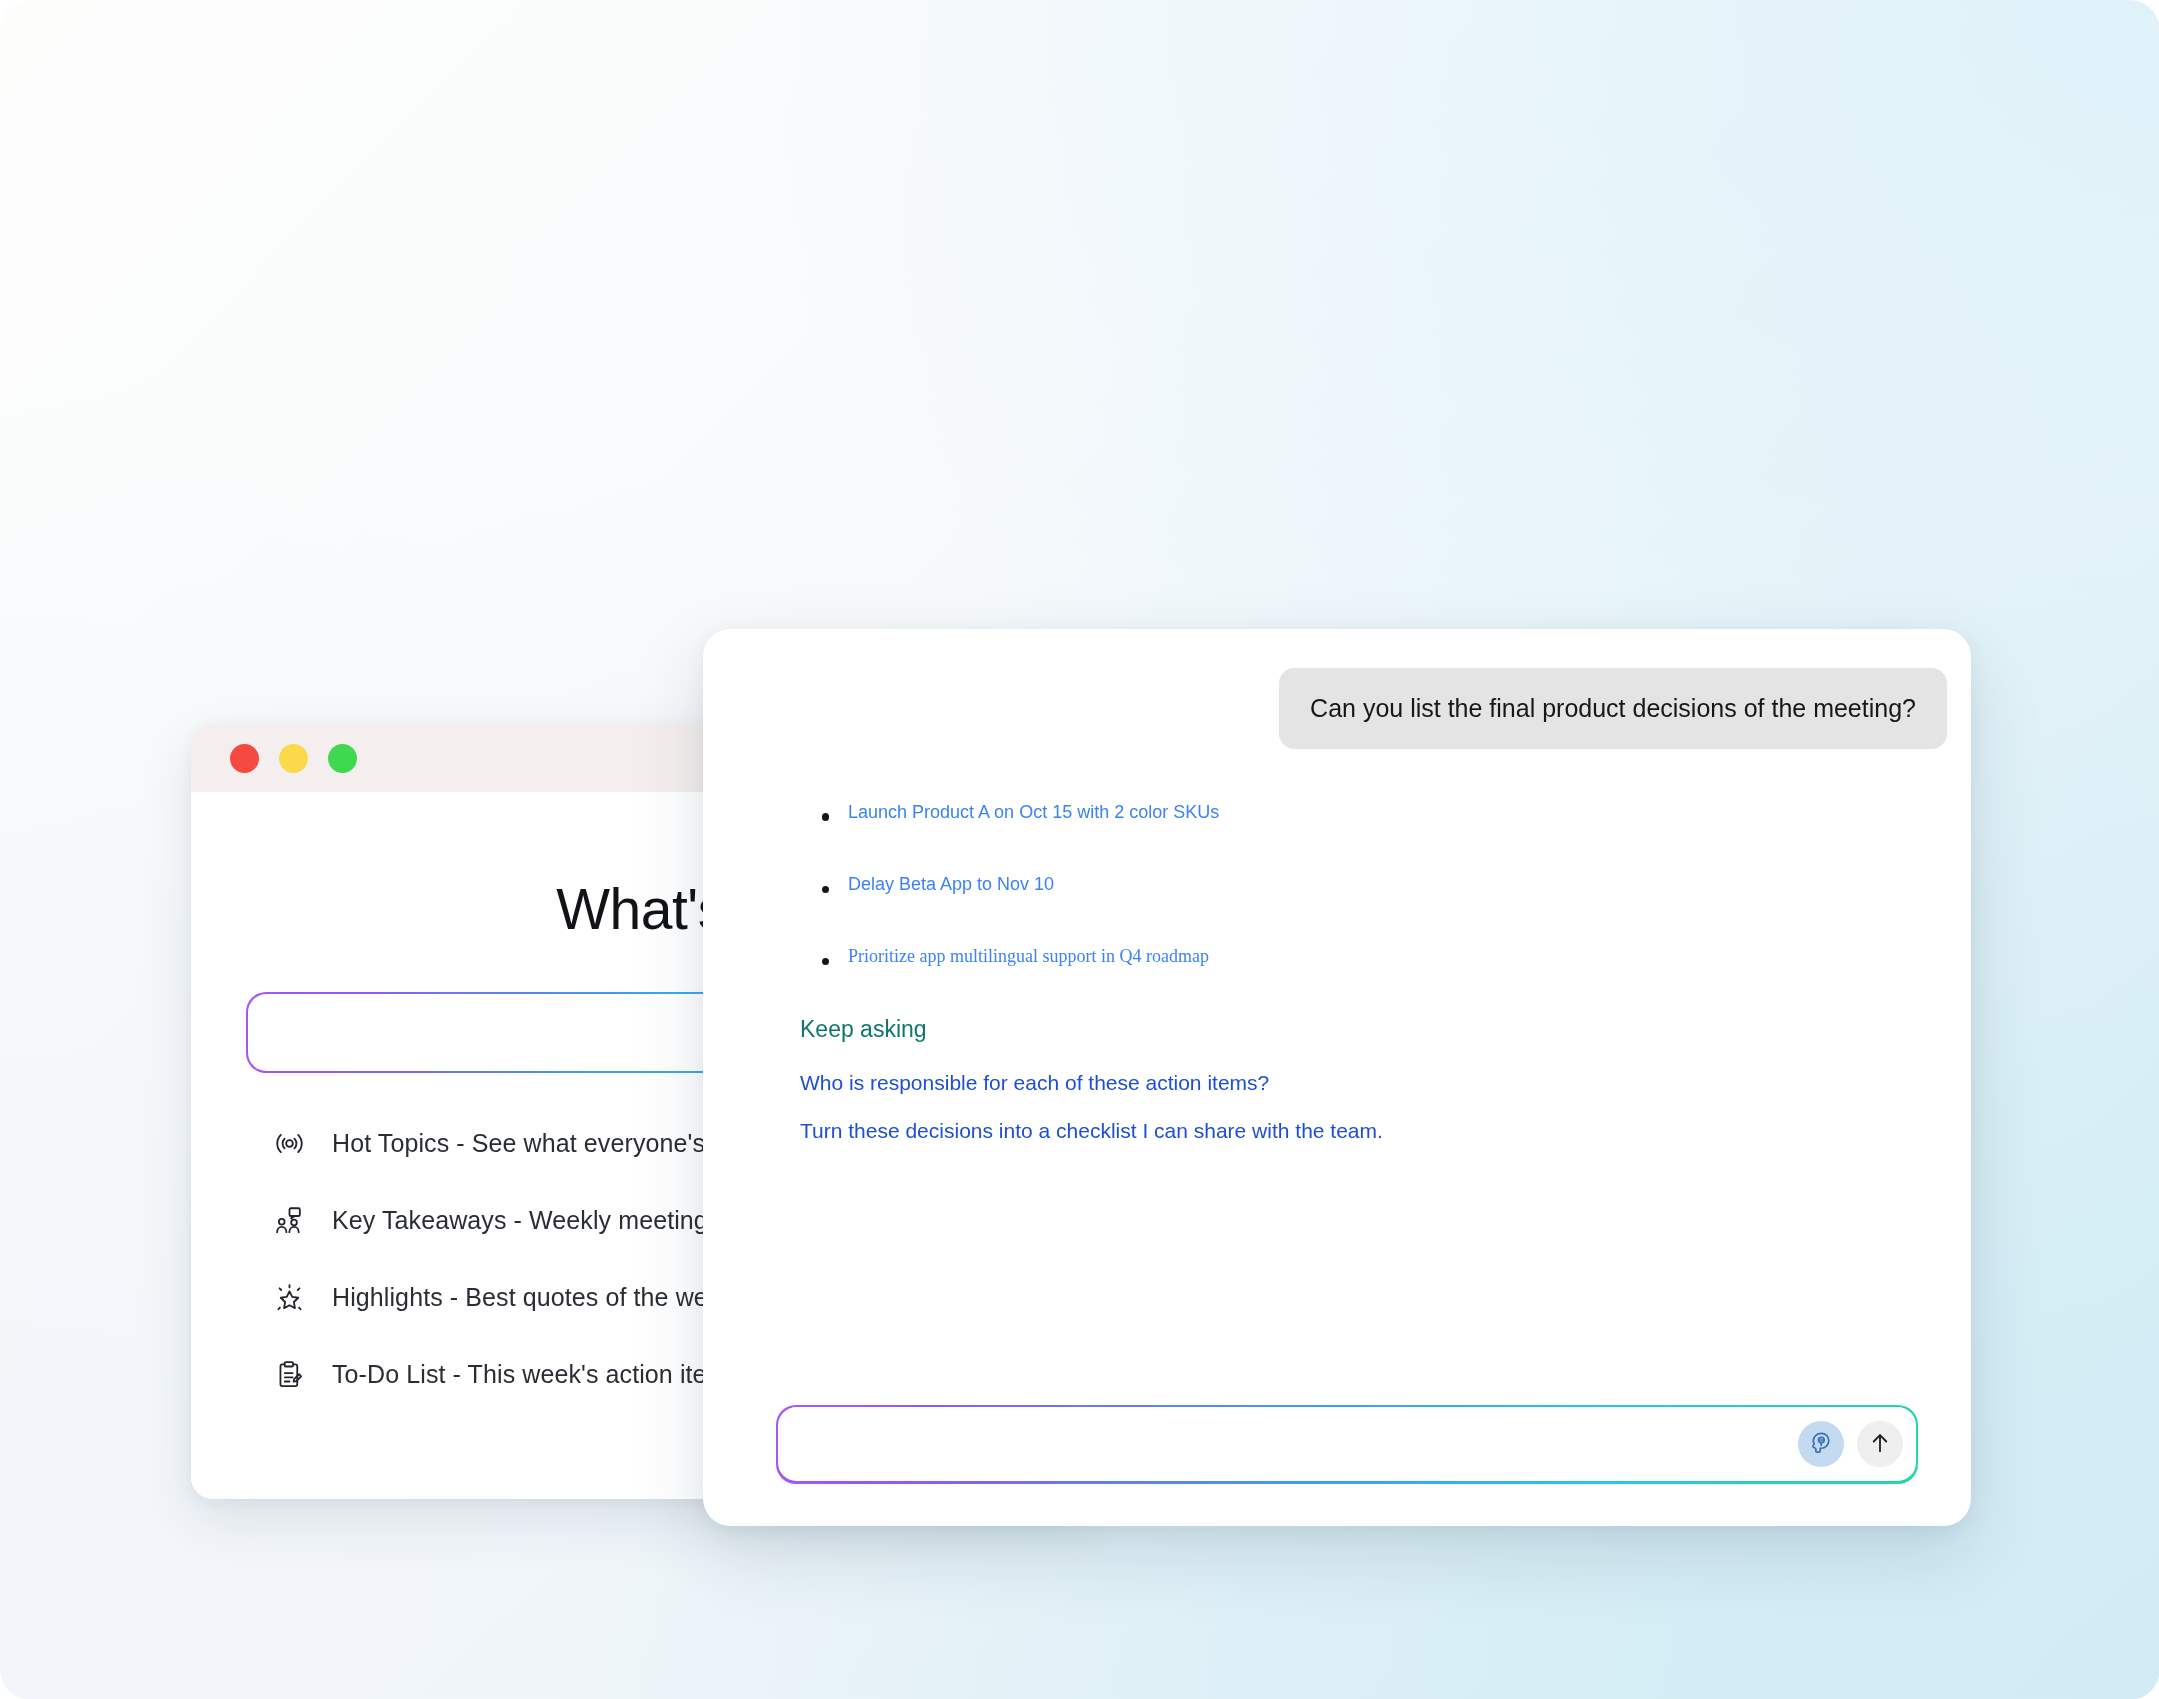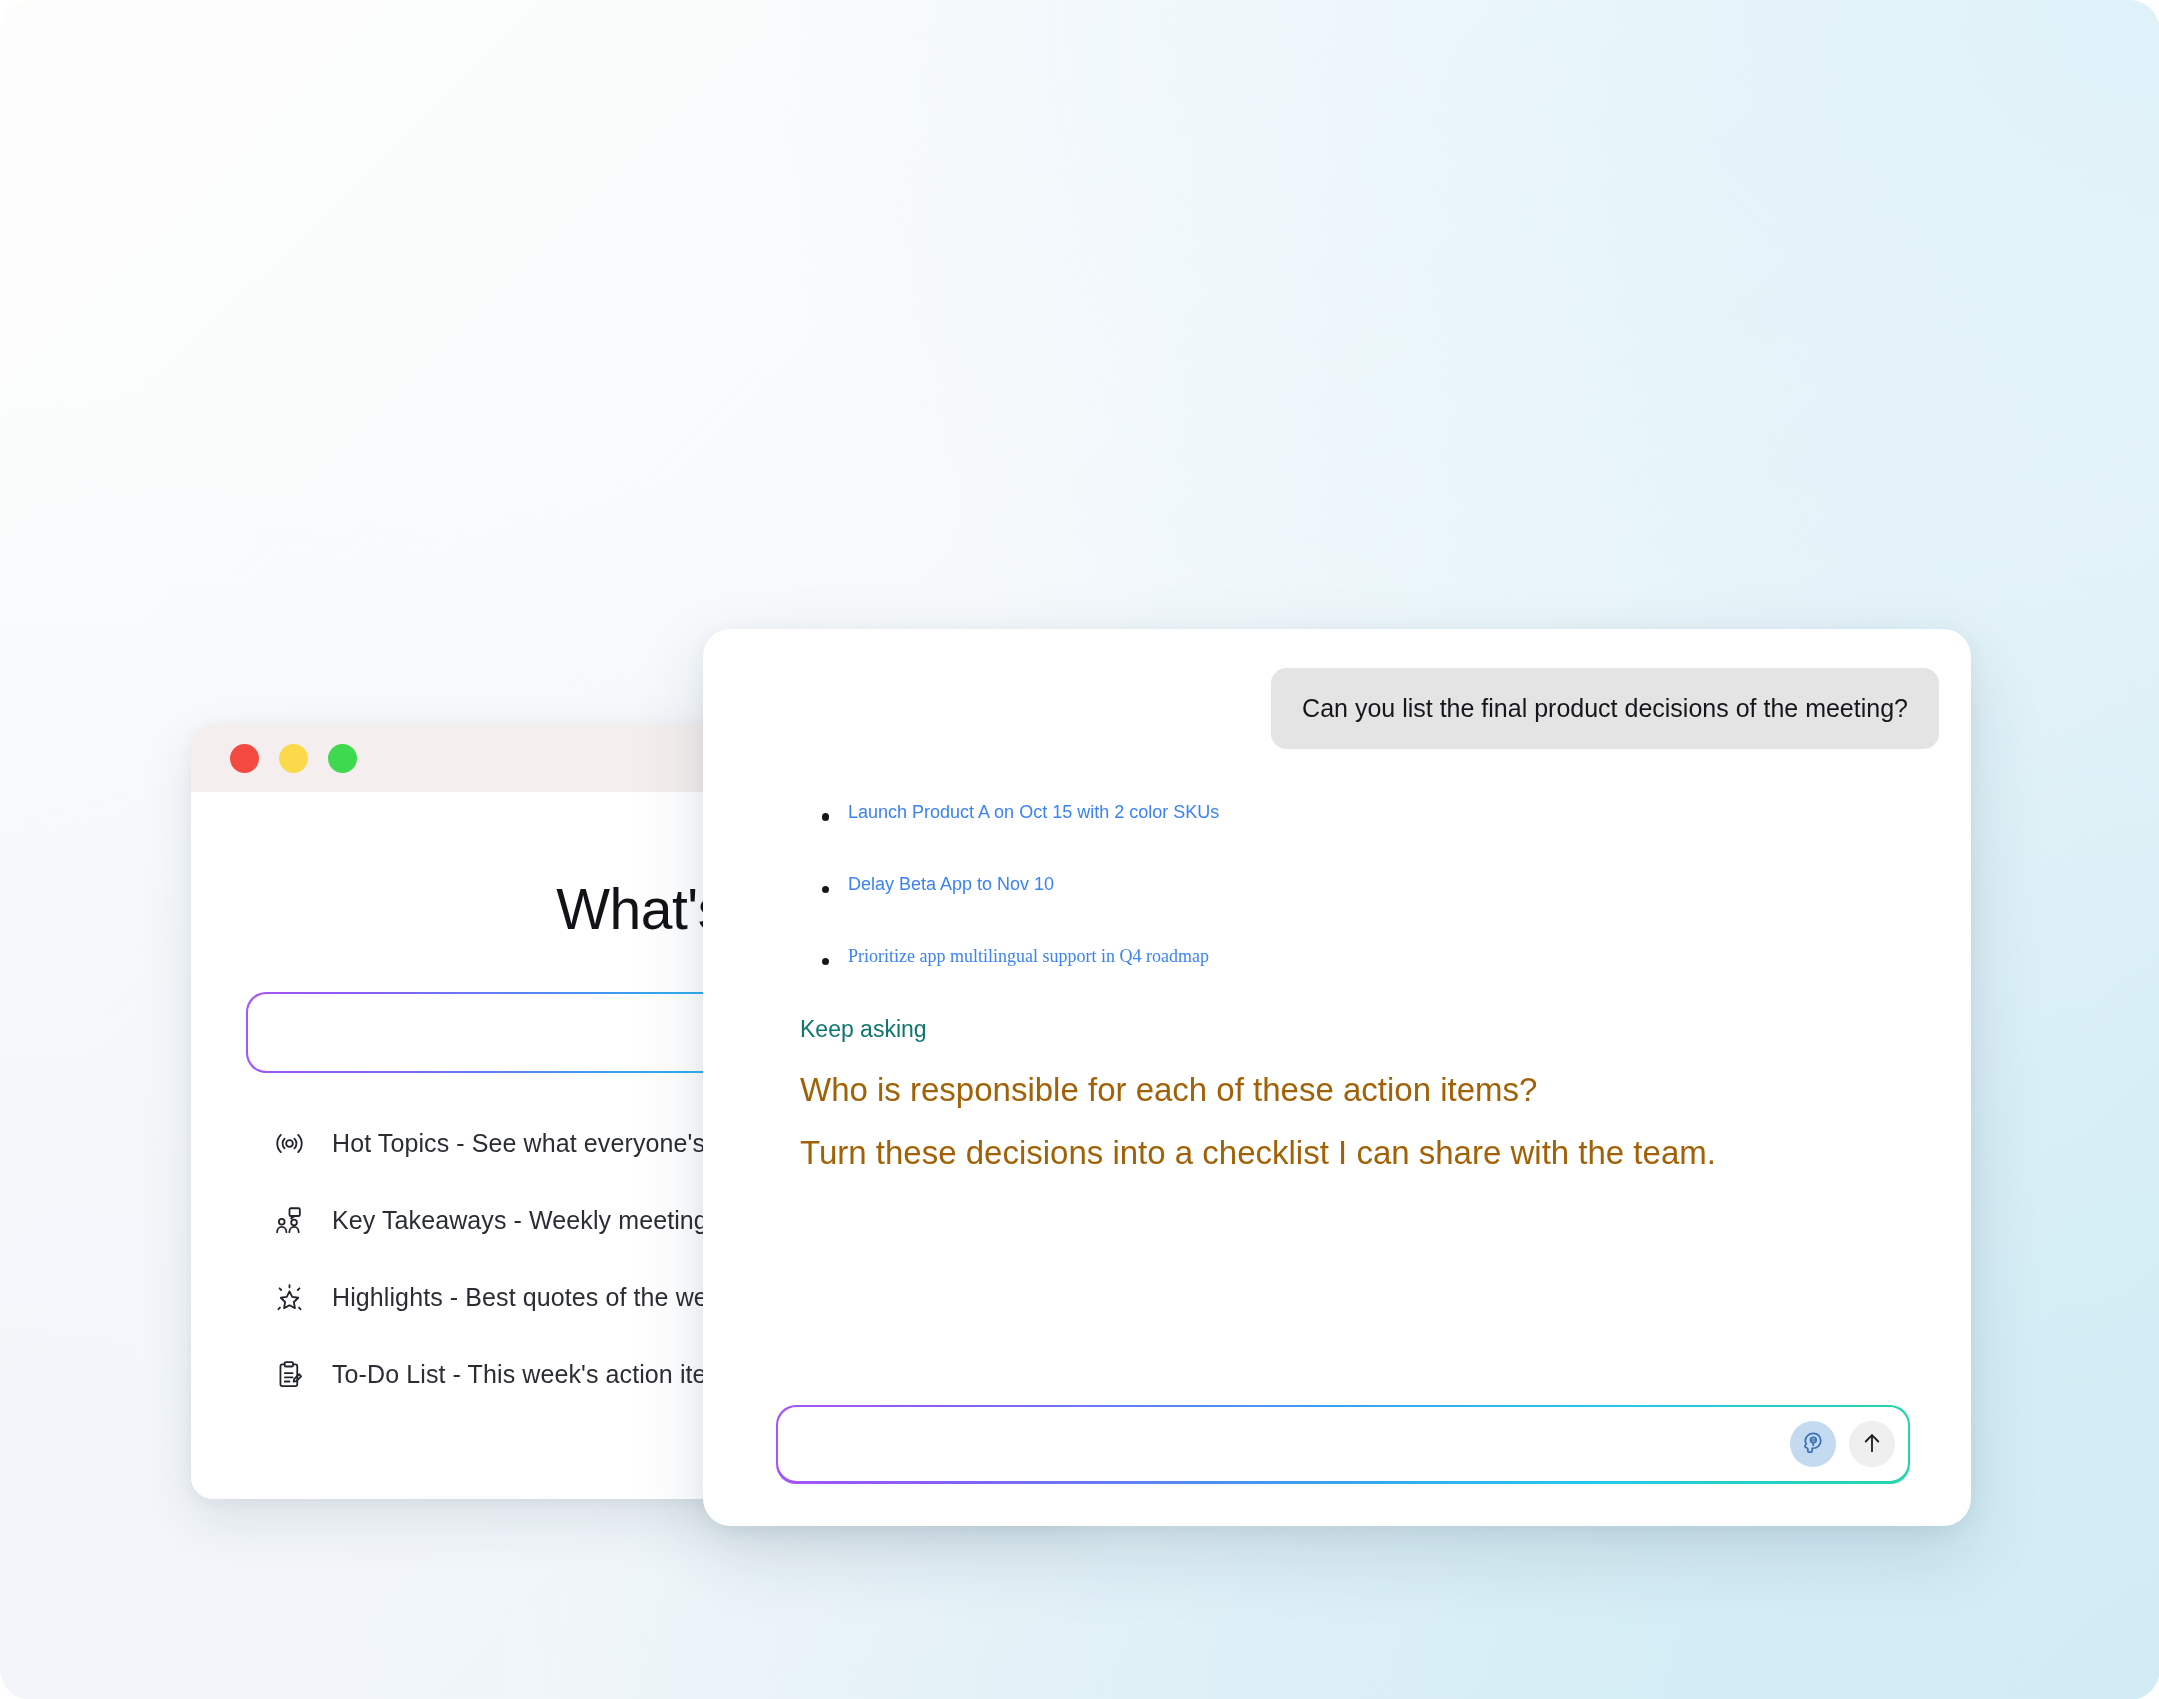--- a/index.html
+++ b/index.html
@@ -128,21 +128,21 @@
   
   #chat-panel {
     position: absolute;
     left: 703px;
     top: 629px;
     width: 1268px;
     height: 897px;
     background: #ffffff;
     border-radius: 27.5px;
     box-shadow: 0 27.5px 73px rgba(22,46,70,0.13), 0 5.5px 20px rgba(22,46,70,0.06);
-    padding: 39px 32px 37px 44px;
+    padding: 39px 24px 37px 44px;
     display: flex;
     flex-direction: column;
   }
 
   #user-row { display: flex; justify-content: flex-end; }
   #user-bubble {
     background: #e4e4e4;
     color: #15171a;
     border-radius: 15.6px;
     padding: 24px 31px;
@@ -182,22 +182,22 @@
   }
 
   #suggestions {
     margin-top: 26px;
     padding-left: 53px;
     display: flex;
     flex-direction: column;
     gap: 20px;
   }
   .suggestion {
-    font-size: 33px;
-    color: #a16207;
+    font-size: 21px;
+    color: #1d4ed8;
     line-height: 1.3;
     cursor: pointer;
     width: fit-content;
   }
 
   #composer-wrap { margin-top: auto; padding: 0 29px 5.5px 29px; }
   #composer {
     width: 100%;
     height: 79px;
   }

